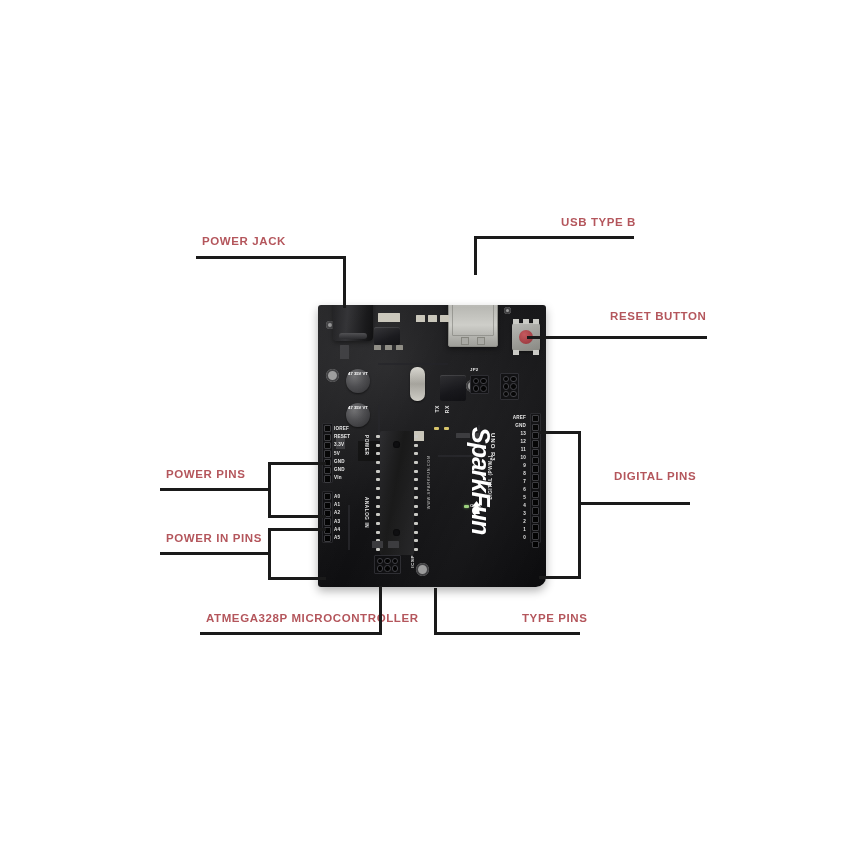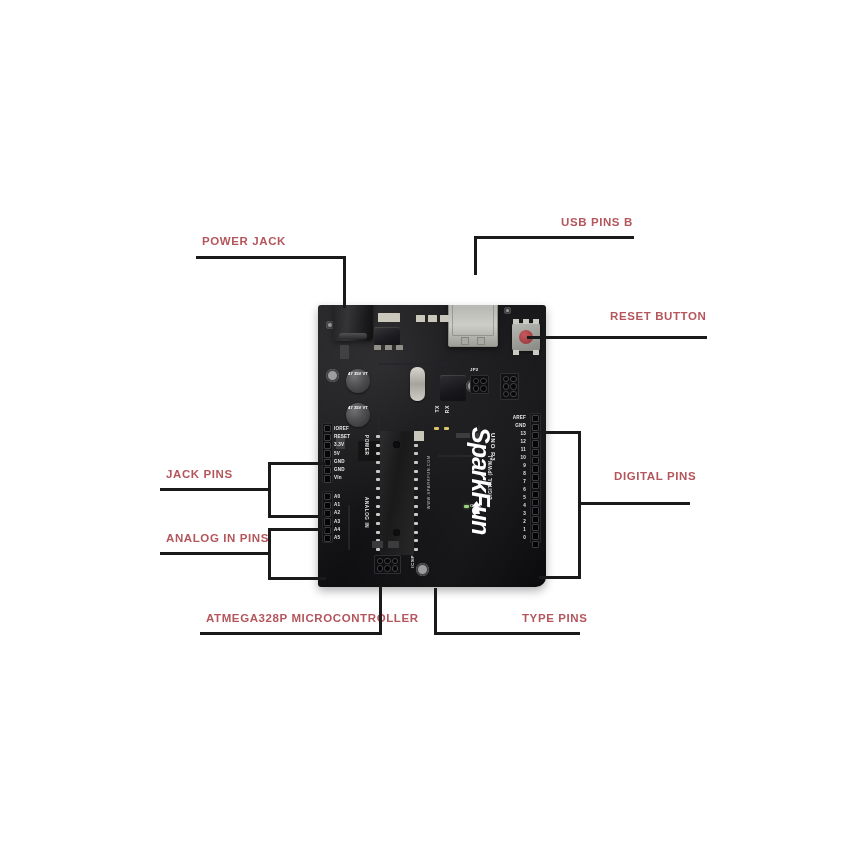--- a/index.html
+++ b/index.html
@@ -362,34 +362,34 @@
     </div>
     <div class="silk vert" style="left:92px;top:250px;font-size:4.4px">ICSP</div>
     <div class="smd" style="left:54px;top:236px;width:11px;height:7px"></div>
     <div class="smd" style="left:70px;top:236px;width:11px;height:7px"></div>
   </div>
 
   <div class="lbl" style="left:202px;top:236px">POWER JACK</div>
   <div class="ln lnh" style="left:196px;top:256px;width:150px"></div>
   <div class="ln lnv" style="left:343px;top:256px;height:52px"></div>
 
-  <div class="lbl" style="left:561px;top:217px">USB PINS B</div>
+  <div class="lbl" style="left:561px;top:217px">USB TYPE B</div>
   <div class="ln lnh" style="left:474px;top:236px;width:160px"></div>
   <div class="ln lnv" style="left:474px;top:236px;height:39px"></div>
 
   <div class="lbl" style="left:610px;top:311px">RESET BUTTON</div>
   <div class="ln lnh" style="left:527px;top:336px;width:180px"></div>
 
-  <div class="lbl" style="left:166px;top:469px">JACK PINS</div>
+  <div class="lbl" style="left:166px;top:469px">POWER PINS</div>
   <div class="ln lnh" style="left:160px;top:488px;width:110px"></div>
   <div class="ln lnv" style="left:268px;top:462px;height:56px"></div>
   <div class="ln lnh" style="left:268px;top:462px;width:58px"></div>
   <div class="ln lnh" style="left:268px;top:515px;width:58px"></div>
 
-  <div class="lbl" style="left:166px;top:533px">ANALOG IN PINS</div>
+  <div class="lbl" style="left:166px;top:533px">POWER IN PINS</div>
   <div class="ln lnh" style="left:160px;top:552px;width:110px"></div>
   <div class="ln lnv" style="left:268px;top:528px;height:52px"></div>
   <div class="ln lnh" style="left:268px;top:528px;width:58px"></div>
   <div class="ln lnh" style="left:268px;top:577px;width:58px"></div>
 
   <div class="lbl" style="left:614px;top:471px">DIGITAL PINS</div>
   <div class="ln lnh" style="left:580px;top:502px;width:110px"></div>
   <div class="ln lnv" style="left:578px;top:431px;height:148px"></div>
   <div class="ln lnh" style="left:539px;top:431px;width:42px"></div>
   <div class="ln lnh" style="left:539px;top:576px;width:42px"></div>

